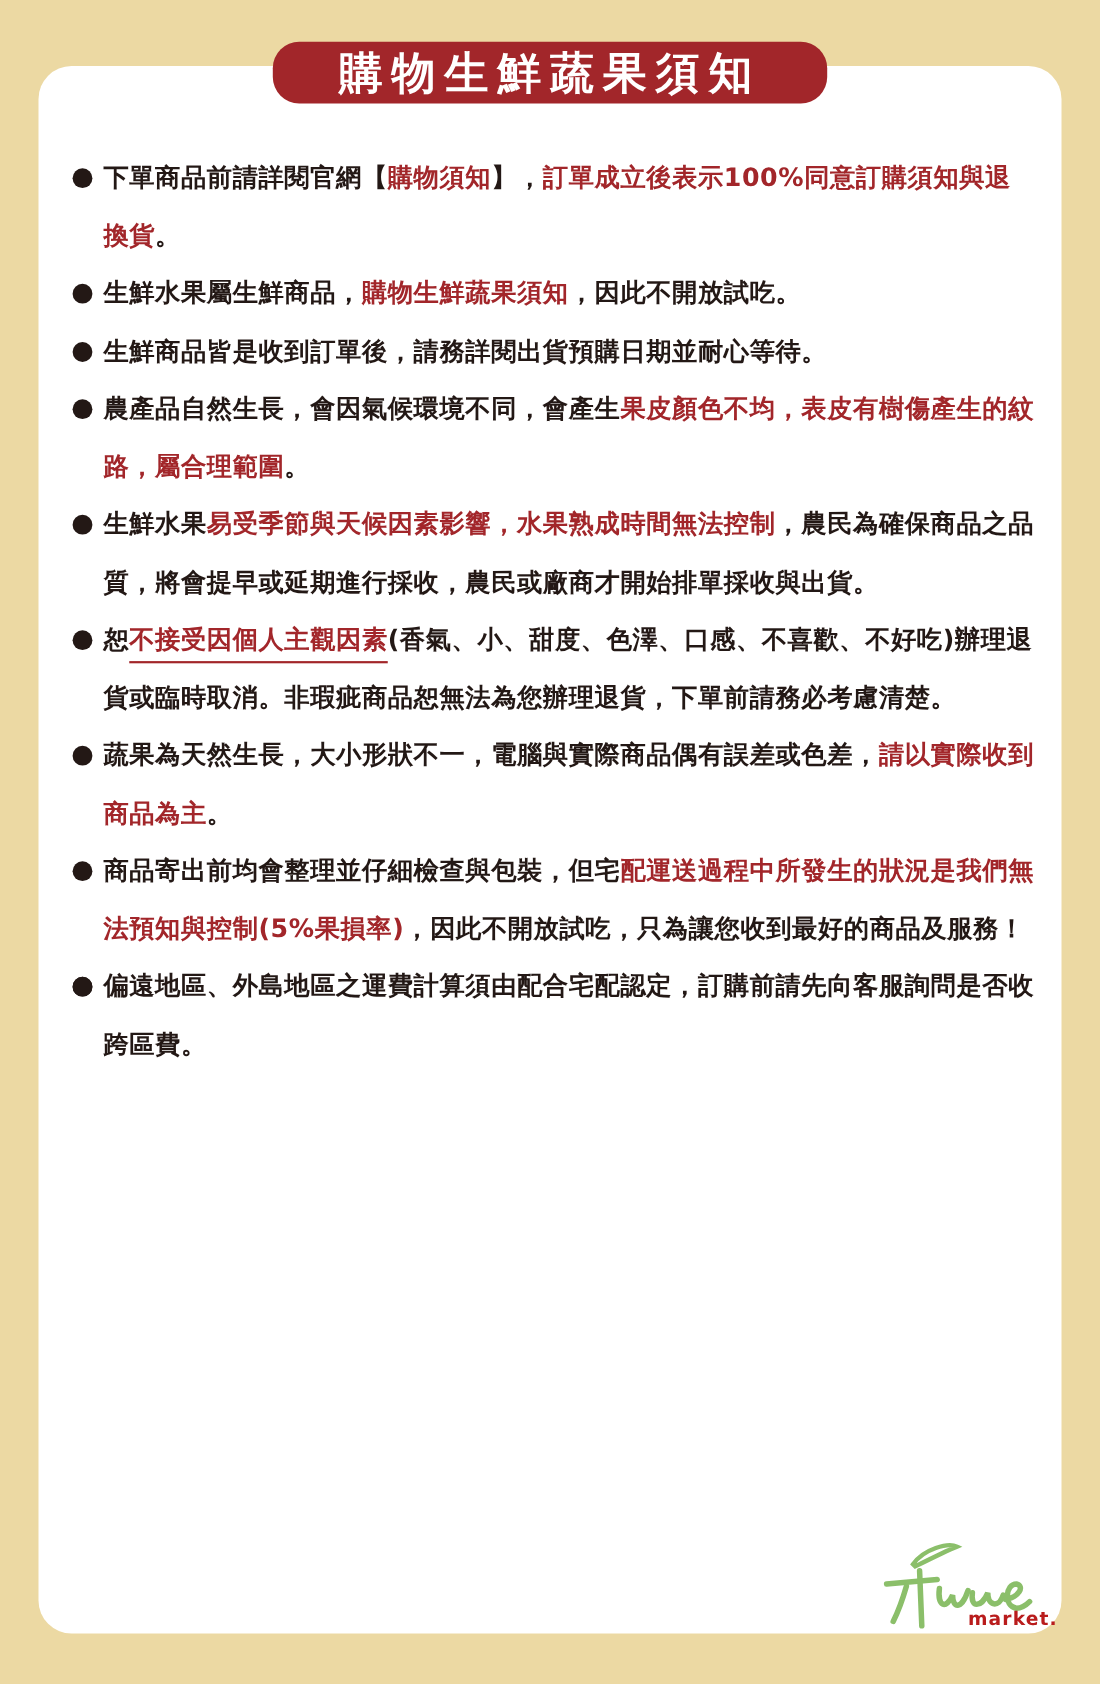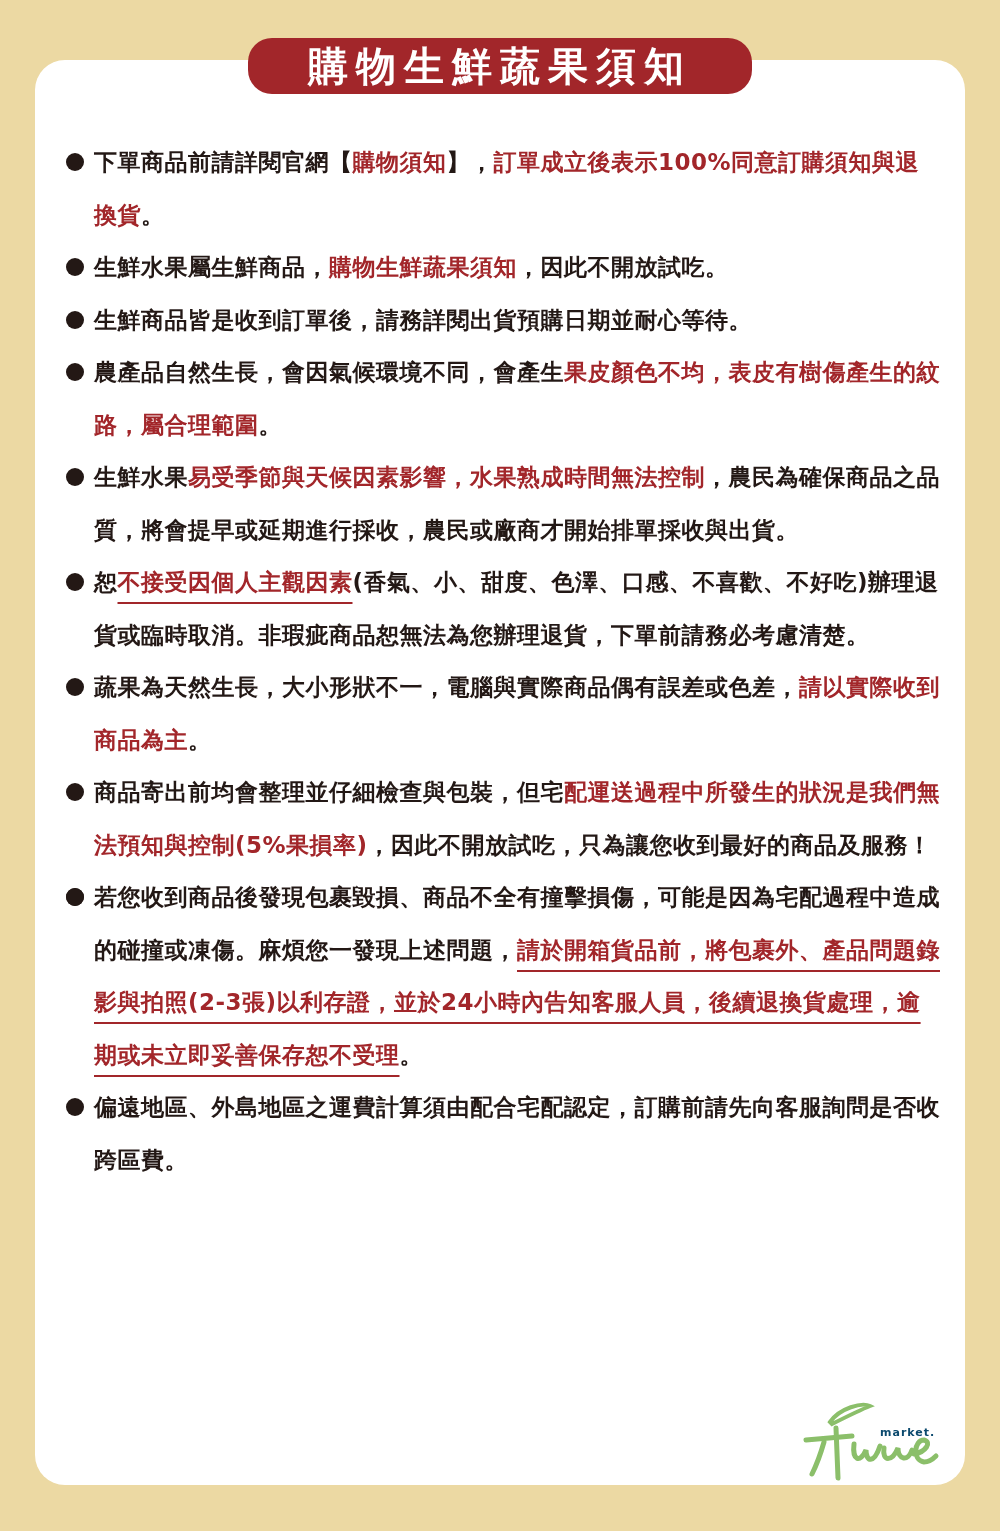--- a/index.html
+++ b/index.html
@@ -55,23 +55,23 @@
   }
   .red { color: #a2262a; margin-top: 32px; }
   .ul { text-decoration: underline; text-decoration-color: #a2262a; text-underline-offset: 12px; text-decoration-thickness: 2px; }
   .logo {
     position: absolute;
     left: 800px; top: 1400px;
     width: 150px; height: 85px;
   }
   .logo-market {
     position: absolute;
-    left: 880px; top: 1426px;
-    color: #0c4a6e;
-    font-size: 11px;
+    left: 880px; top: 1462px;
+    color: #b91c1c;
+    font-size: 17px;
     font-weight: bold;
     font-family: "DejaVu Sans", sans-serif;
     letter-spacing: 1px;
   }
 </style>
 </head>
 <body>
 
 <div class="card"></div>
 
@@ -80,21 +80,20 @@
 <ul class="list" id="notice-list">
     <li class="item"><span class="bullet"></span><span>下單商品前請詳閱官網【</span><span class="red">購物須知</span><span>】，</span><span class="red">訂單成立後表示100%同意訂購須知與退換貨</span><span>。</span></li>
     <li class="item"><span class="bullet"></span><span>生鮮水果屬生鮮商品，</span><span class="red">購物生鮮蔬果須知</span><span>，因此不開放試吃。</span></li>
     <li class="item"><span class="bullet"></span><span>生鮮商品皆是收到訂單後，請務詳閱出貨預購日期並耐心等待。</span></li>
     <li class="item"><span class="bullet"></span><span>農產品自然生長，會因氣候環境不同，會產生</span><span class="red">果皮顏色不均，表皮有樹傷產生的紋路，屬合理範圍</span><span>。</span></li>
     <li class="item"><span class="bullet"></span><span>生鮮水果</span><span class="red">易受季節與天候因素影響，水果熟成時間無法控制</span><span>，農民為確保商品之品質，將會提早或延期進行採收，農民或廠商才開始排單採收與出貨。</span></li>
     <li class="item"><span class="bullet"></span><span>恕</span><span class="red ul">不接受因個人主觀因素</span><span>(香氣、小、甜度、色澤、口感、不喜歡、不好吃)辦理退貨或臨時取消。非瑕疵商品恕無法為您辦理退貨，下單前請務必考慮清楚。</span></li>
     <li class="item"><span class="bullet"></span><span>蔬果為天然生長，大小形狀不一，電腦與實際商品偶有誤差或色差，</span><span class="red">請以實際收到商品為主</span><span>。</span></li>
     <li class="item"><span class="bullet"></span><span>商品寄出前均會整理並仔細檢查與包裝，但宅</span><span class="red">配運送過程中所發生的狀況是我們無法預知與控制(5%果損率)</span><span>，因此不開放試吃，只為讓您收到最好的商品及服務！</span></li>
     <li class="item"><span class="bullet"></span></li>
-    <li class="item"><span class="bullet"></span><span>若您收到商品後發現包裹毀損、商品不全有撞擊損傷，可能是因為宅配過程中造成的碰撞或凍傷。麻煩您一發現上述問題，</span><span class="red ul">請於開箱貨品前，將包裹外、產品問題錄影與拍照(2-3張)以利存證，並於24小時內告知客服人員，後續退換貨處理，逾期或未立即妥善保存恕不受理</span><span>。</span></li>
     <li class="item"><span class="bullet"></span><span>偏遠地區、外島地區之運費計算須由配合宅配認定，訂購前請先向客服詢問是否收跨區費。</span></li>
   </ul>
 
 <svg class="logo" viewBox="0 0 150 85">
   <path d="M30 22 C 40 8, 62 2, 70 6 C 60 10, 44 18, 32 24 Z" fill="none" stroke="#8bbf6a" stroke-width="4" stroke-linecap="round"></path>
   <path d="M6 40 L 52 36" stroke="#8bbf6a" stroke-width="5" stroke-linecap="round"></path>
   <path d="M24 42 C 20 56, 16 66, 12 74" stroke="#8bbf6a" stroke-width="5" fill="none" stroke-linecap="round"></path>
   <path d="M36 28 L 38 78" stroke="#8bbf6a" stroke-width="5" fill="none" stroke-linecap="round"></path>
   <path d="M54 44 C 52 60, 60 64, 66 50 C 66 62, 74 64, 80 46" stroke="#8bbf6a" stroke-width="5" fill="none" stroke-linecap="round"></path>
   <path d="M84 48 C 82 62, 92 62, 98 48 C 98 60, 108 62, 112 50" stroke="#8bbf6a" stroke-width="5" fill="none" stroke-linecap="round"></path>

